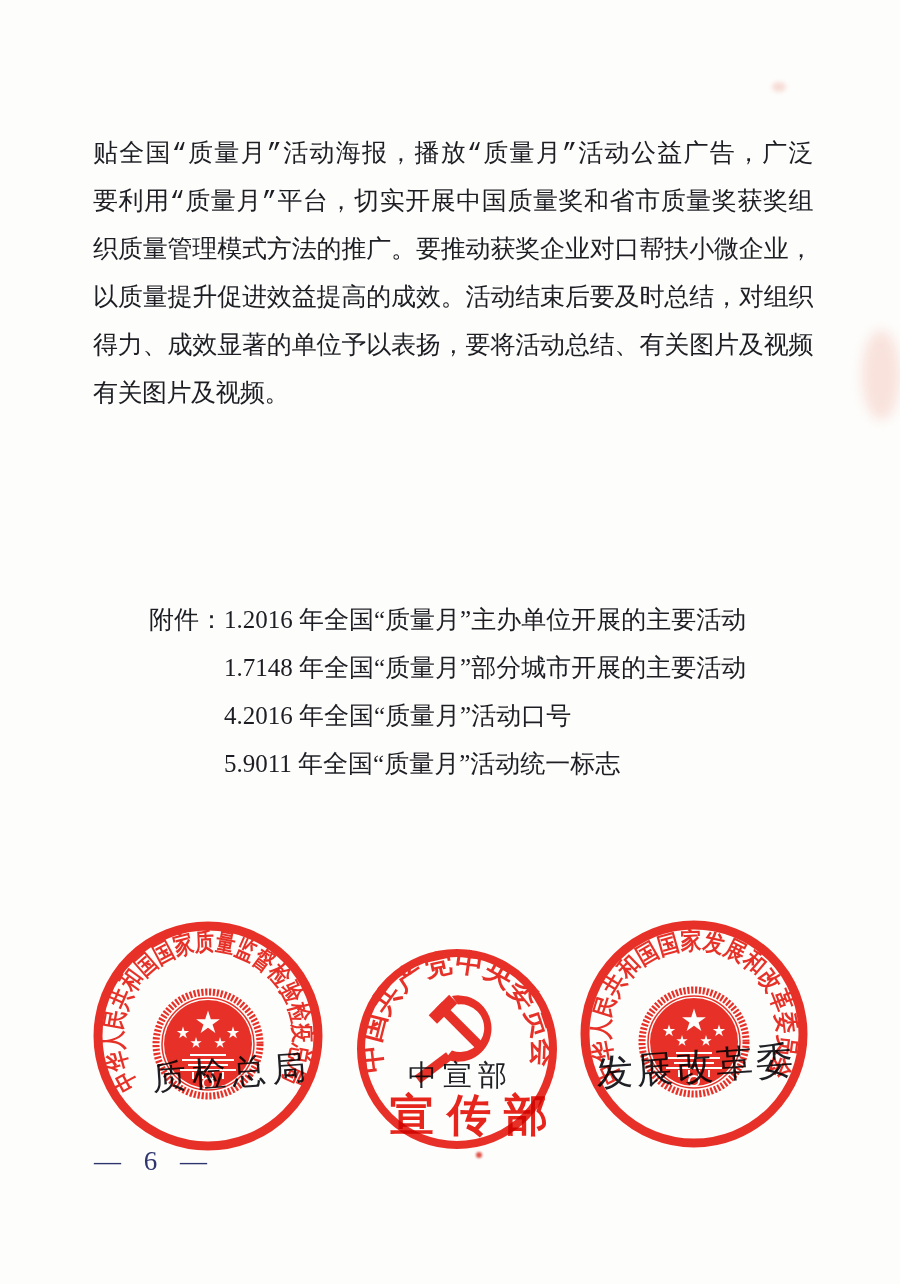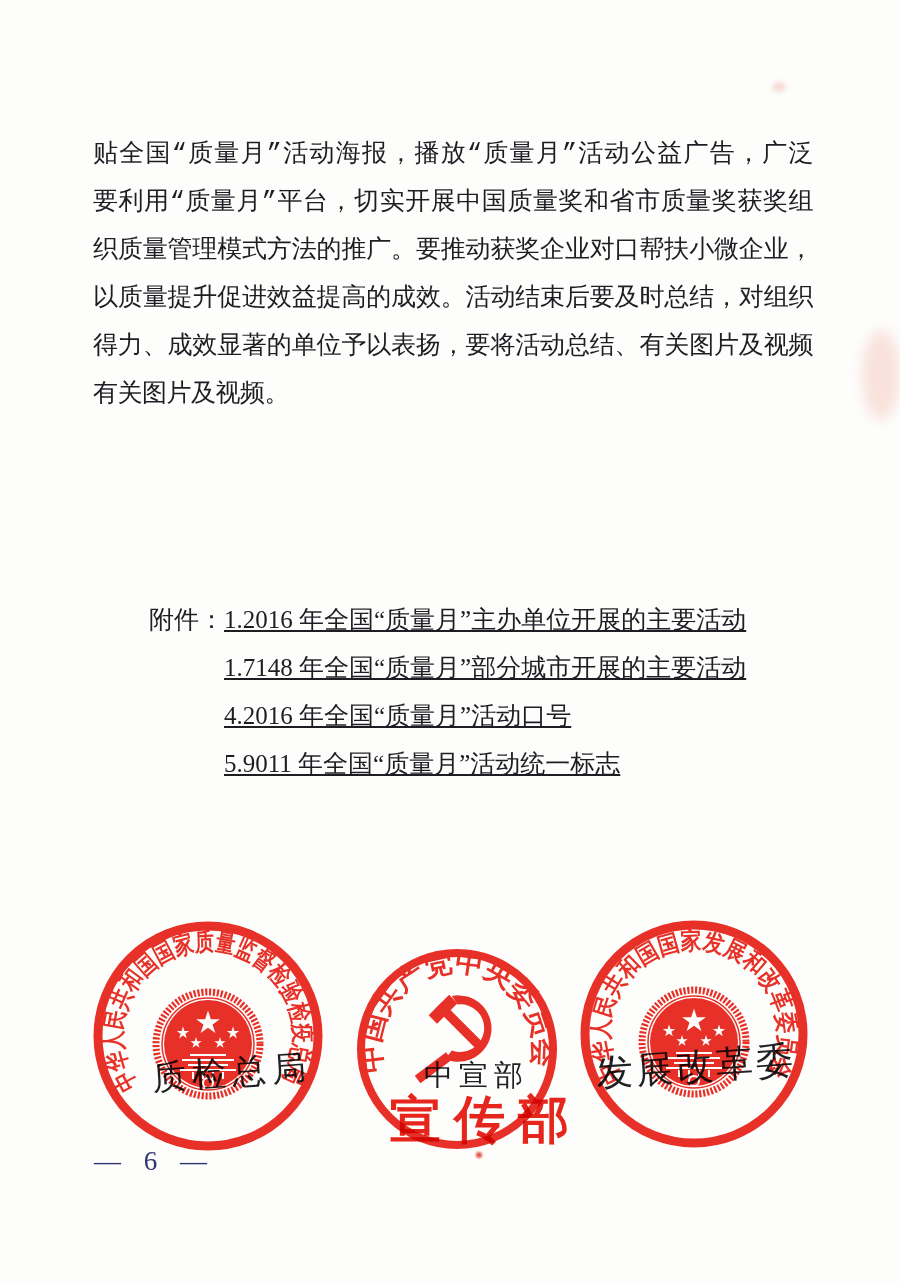--- a/index.html
+++ b/index.html
@@ -36,21 +36,21 @@
     text-align-last:left;
     -moz-text-align-last:left;
   }
   
   .attachment{
     position:absolute;left:148px;top:596px;width:700px;
     font-size:25px;line-height:48px;letter-spacing:0;
   }
   .att-first{display:flex;text-align:right;}
   .att-label{flex:0 0 76px;}
-  .att-item{display:block;text-decoration:underline;}
+  .att-item{display:block;}
   .attachment .indent{margin-left:76px;}
   
   .seal{position:absolute;}
   .seal svg{display:block;mix-blend-mode:multiply;opacity:.95;}
   .seal svg text{
     font-family:"Liberation Serif","DejaVu Serif",serif;
     fill:var(--red);
     font-weight:bold;
   }
   .seal-overlay{
@@ -60,24 +60,24 @@
     mix-blend-mode:multiply;
     white-space:nowrap;
   }
   .seal1{left:88px;top:916px;width:240px;height:240px;}
   .seal1 .seal-overlay{
     left:64px;top:134px;font-size:34px;letter-spacing:6px;
     transform:rotate(-4deg);
   }
   .seal2{left:352px;top:944px;width:210px;height:210px;}
   .seal2 .overlay-black{
-    left:72px;top:112px;font-size:29px;letter-spacing:6px;
+    left:56px;top:112px;font-size:29px;letter-spacing:6px;
   }
   .seal2 .overlay-red{
-    left:38px;top:142px;font-size:51px;letter-spacing:13px;
+    left:38px;top:142px;font-size:44px;letter-spacing:13px;
     color:var(--red);font-weight:bold;
   }
   .seal3{left:576px;top:916px;width:236px;height:236px;}
   .seal3 .seal-overlay{
     left:20px;top:126px;font-size:37px;letter-spacing:3px;
     transform:rotate(-4deg);
   }
   
   .page-num{
     position:absolute;left:94px;top:1146px;

